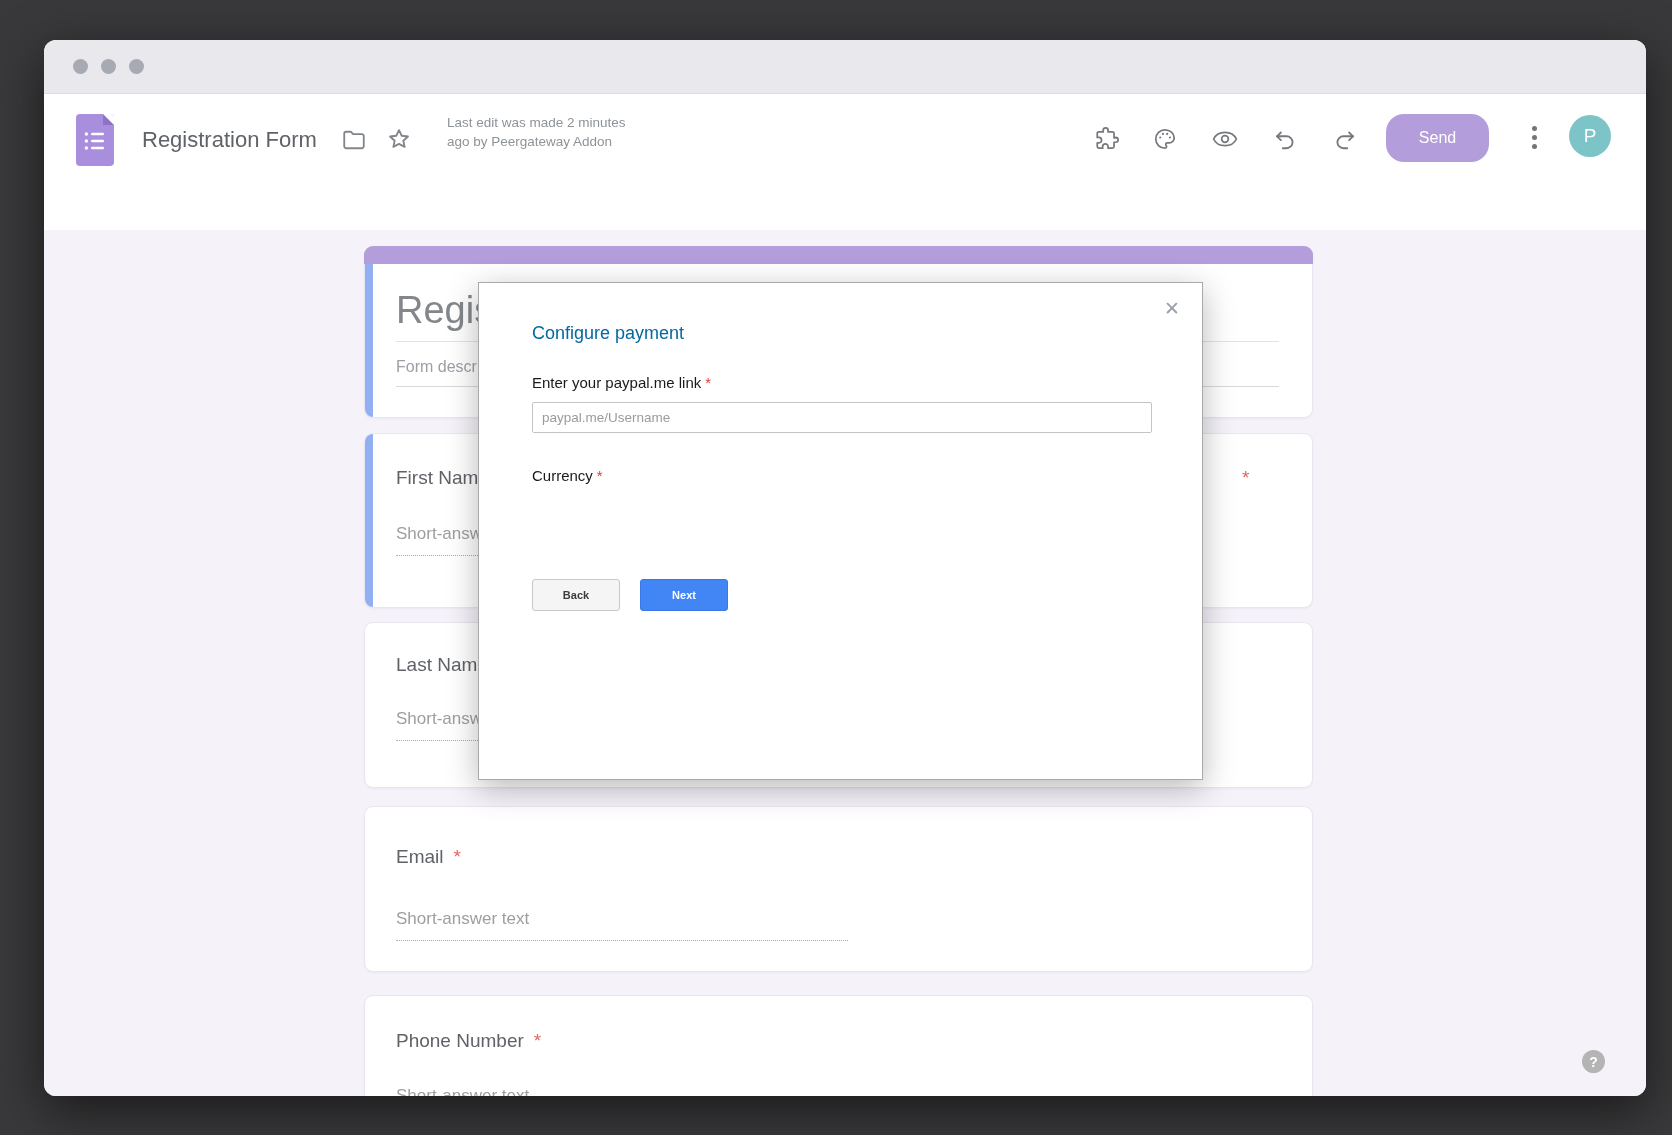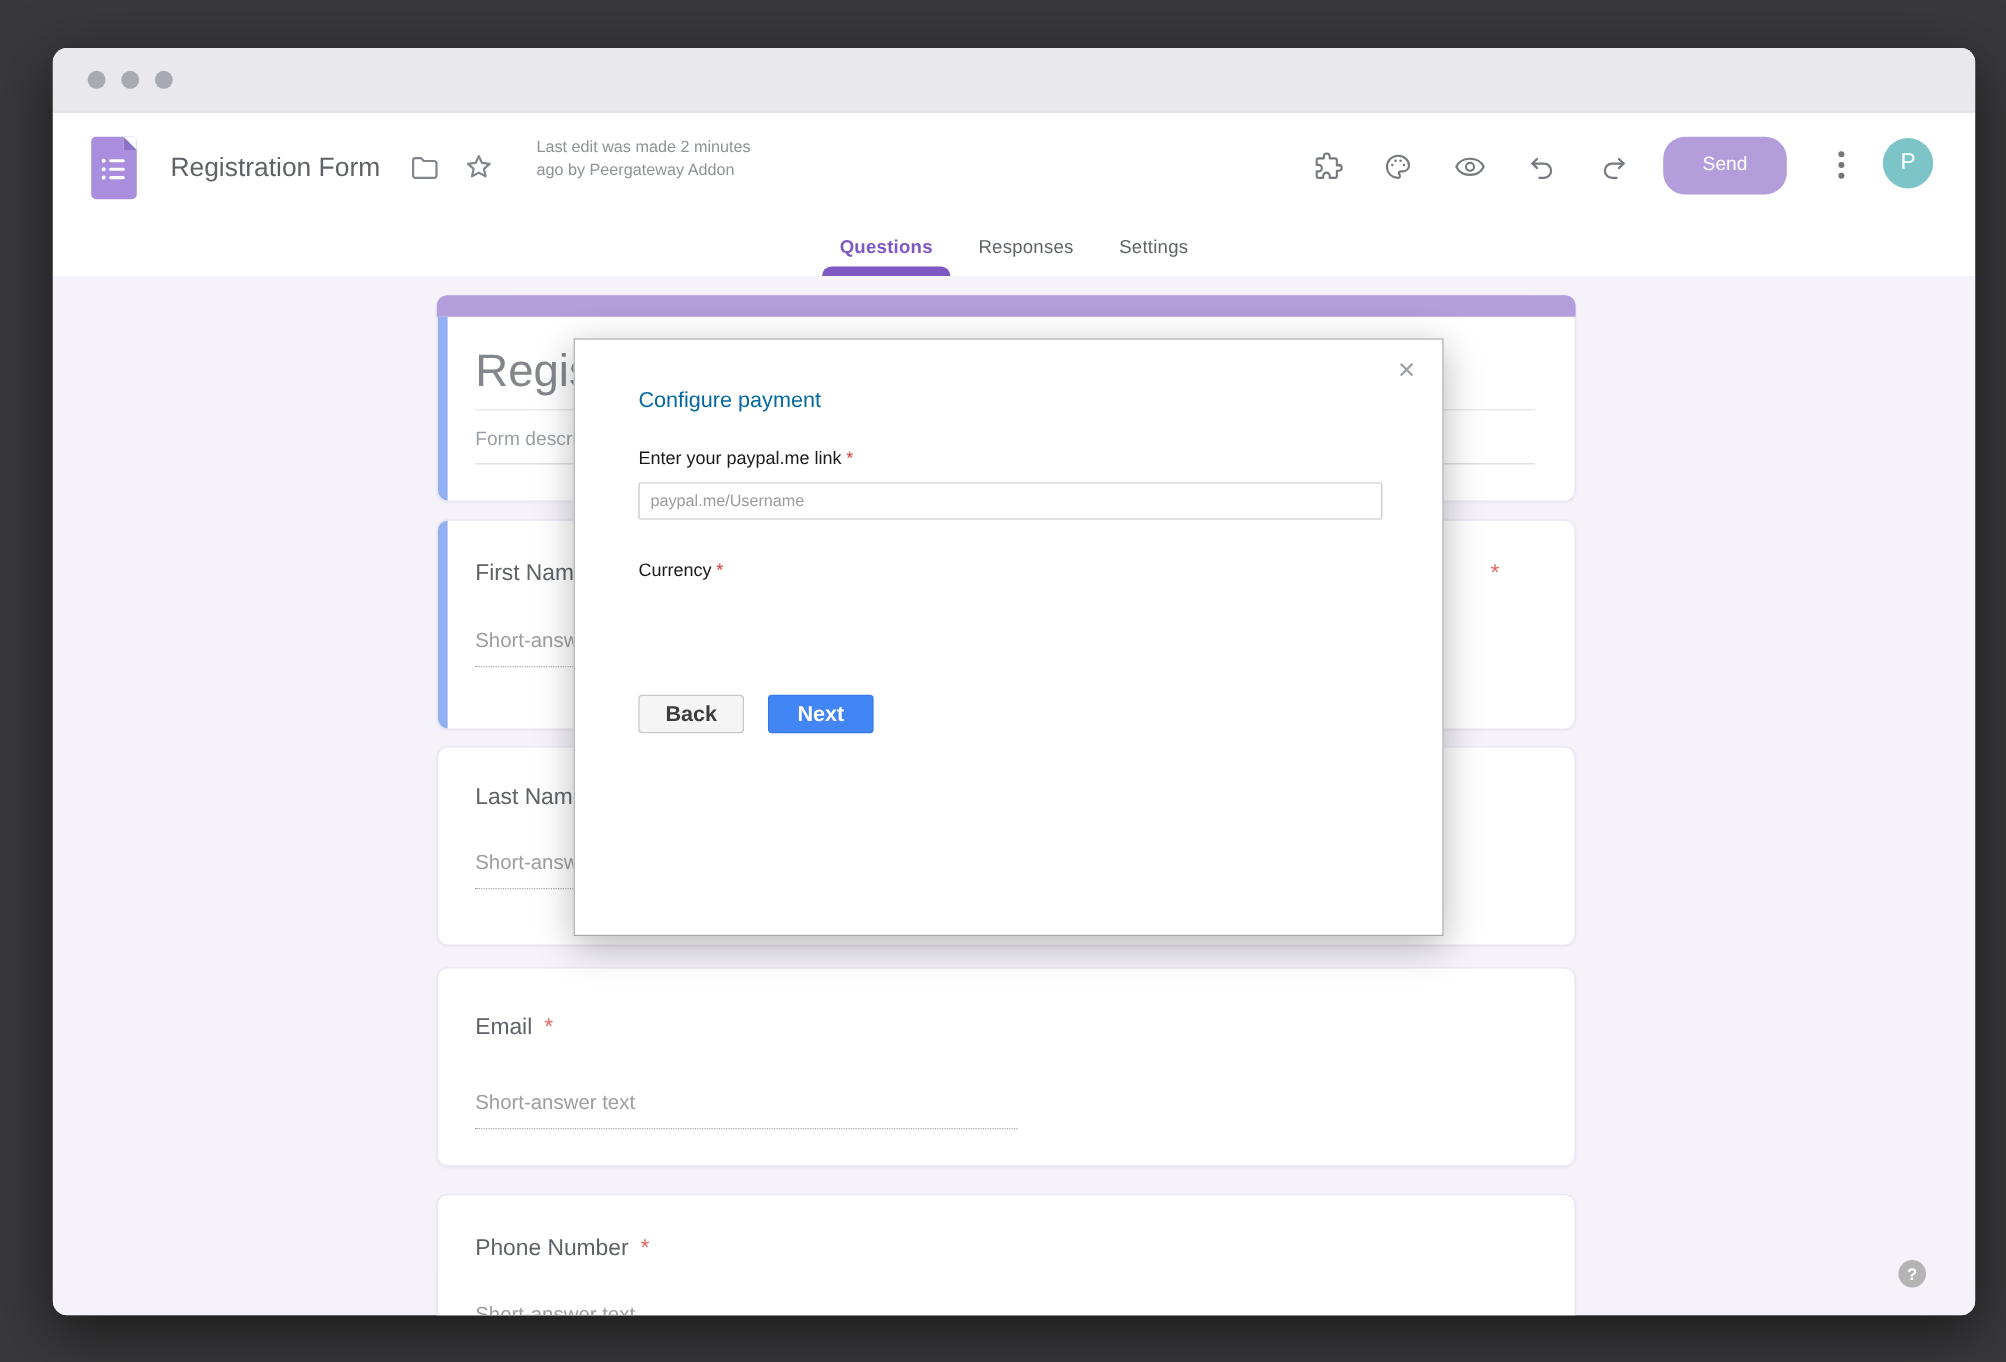--- a/index.html
+++ b/index.html
@@ -92,21 +92,21 @@
   .m-input { position:absolute; left:53px; top:119px; width:620px; height:31px;
              border:1px solid #c4c4c4; border-radius:2px; padding:0 9px; font-size:13.5px;
              font-family:"Liberation Sans",sans-serif; color:#333; }
   .m-input::placeholder { color:#9b9b9b; }
   .m-select { position:absolute; left:53px; top:214px; width:620px; height:34px; background:#f4f4f4;
               border:1px solid #c8c8c8; border-radius:2px; display:flex; align-items:center;
               padding:0 12px; cursor:pointer; }
   .m-select .sel-text { font-size:17px; font-weight:bold; color:#212121; }
   .stepper { position:absolute; right:12px; top:7px; display:flex; flex-direction:column;
              align-items:center; font-size:7.5px; color:#3c3c3c; line-height:9px; }
-  .m-btn { position:absolute; top:296px; height:32px; border-radius:3px; font-size:18px;
+  .m-btn { position:absolute; top:296px; height:32px; border-radius:3px; font-size:11px;
            font-weight:bold; font-family:"Liberation Sans",sans-serif; cursor:pointer; }
   .btn-back { left:53px; width:88px; background:#f5f5f5; border:1px solid #c8c8c8; color:#3c3c3c; }
   .btn-next { left:161px; width:88px; background:#4285f4; border:1px solid #3b78e7; color:#fff; }
 </style>
 </head>
 <body>
 
 <div class="window">
 
   <div class="titlebar">
@@ -177,32 +177,20 @@
 
     <button class="send-btn">Send</button>
     <div class="kebab">
         <i></i>
         <i></i>
         <i></i>
       </div>
     <div class="avatar">P</div>
   </div>
 
-  <div class="tabbar">
-    <div class="tab active">
-      <span>Questions</span>
-      <span class="tab-underline"></span>
-    </div>
-    <div class="tab">
-      <span>Responses</span>
-    </div>
-    <div class="tab">
-      <span>Settings</span>
-    </div>
-  </div>
 
   <div class="content">
 
     <div class="card title-card">
       <div class="purple-top"></div>
       <div class="blue-bar"></div>
       <div class="form-title">Registration Form</div>
       <div class="title-divider"></div>
       <div class="form-desc">Form description</div>
       <div class="desc-underline"></div>

